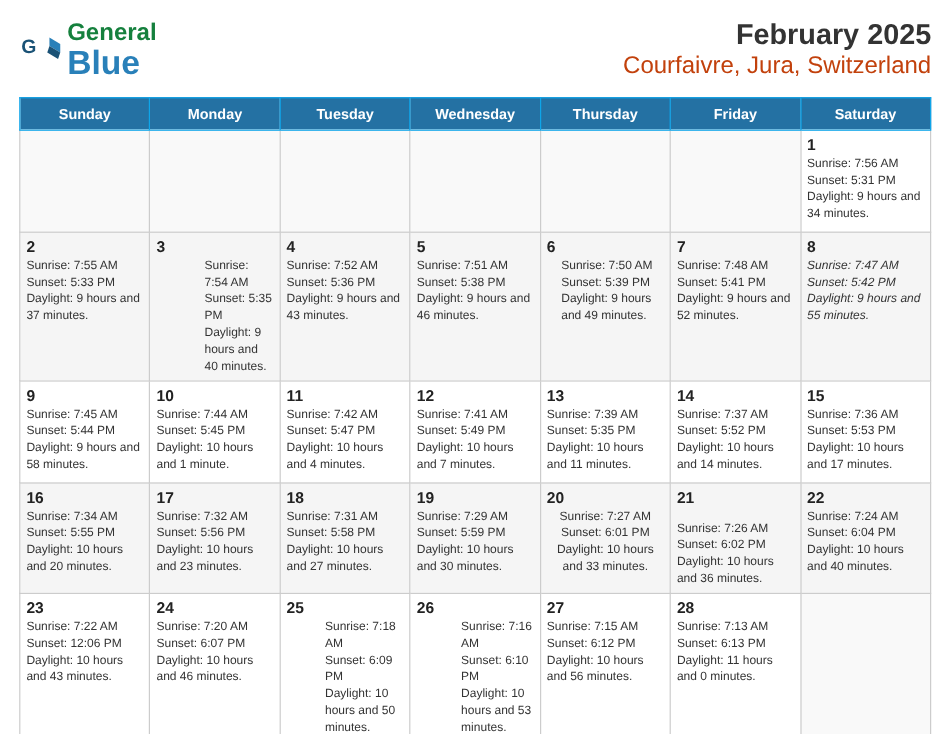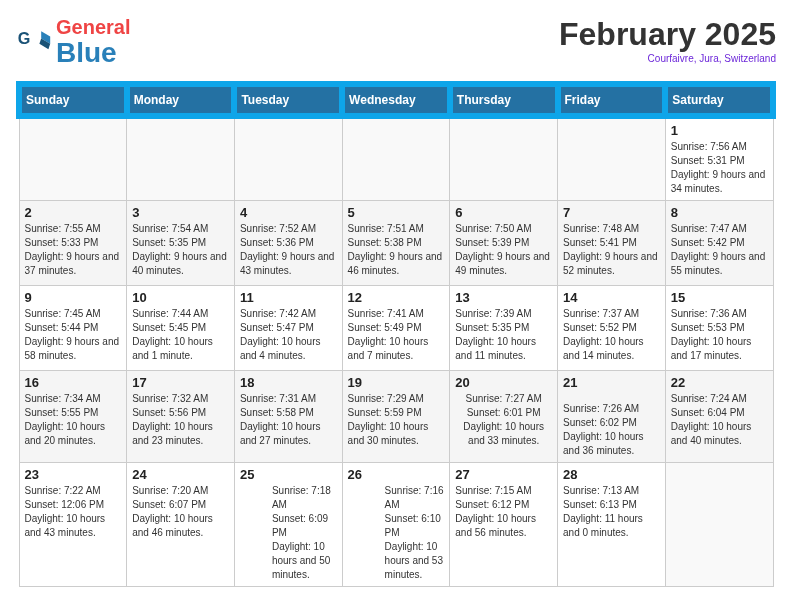--- a/index.html
+++ b/index.html
@@ -26,41 +26,41 @@
     }
     .logo-icon {
       width: 36px;
       height: 36px;
       margin-right: 4px;
     }
     .title-area {
       text-align: right;
     }
     .month-title {
-      font-size: 32px;
+      font-size: 24px;
       font-weight: bold;
       color: #333;
     }
     .subtitle {
-      font-size: 10px;
-      color: #6d28d9;
+      font-size: 20px;
+      color: #c2410c;
     }
     .calendar {
       width: 100%;
       border-collapse: collapse;
       font-size: 11px;
     }
     .calendar th {
       background: #2471a3;
       color: #fff;
       padding: 6px 4px;
-      text-align: left;
+      text-align: center;
       font-size: 12px;
       font-weight: bold;
-      border: 6px solid #0ea5e9;
+      border: 1px solid #0ea5e9;
     }
     .calendar td {
       border: 1px solid #ccc;
       vertical-align: top;
       padding: 4px 5px;
       width: 107px;
       min-height: 80px;
       height: 85px;
       background: #fff;
     }
@@ -87,21 +87,21 @@
 <body>
 
 <div class="header-area">
   <div class="logo">
     <svg class="logo-icon" viewBox="0 0 40 40">
       <text x="2" y="22" font-size="18" font-weight="bold" fill="#1a5276">G</text>
       <polygon points="28,8 38,14 38,22 28,16" fill="#2980b9"></polygon>
       <polygon points="28,16 38,22 36,28 26,22" fill="#1a5276"></polygon>
     </svg>
     <div>
-      <div style="color:#ef4444;font-size:20px;font-weight:bold;line-height:1.1;">General</div>
+      <div style="color:#15803d;font-size:20px;font-weight:bold;line-height:1.1;">General</div>
       <div style="color:#2980b9;font-size:28px;font-weight:bold;line-height:1.1;">Blue</div>
     </div>
   </div>
   <div class="title-area">
     <div class="month-title">February 2025</div>
     <div class="subtitle">Courfaivre, Jura, Switzerland</div>
   </div>
 </div>
 
 <table class="calendar">
@@ -133,51 +133,51 @@
       </tr>
       <tr>
         <td>
           <span class="day-number">2</span>
           <div class="day-info" style="white-space: pre-line;">Sunrise: 7:55 AM
 Sunset: 5:33 PM
 Daylight: 9 hours and 37 minutes.</div>
         </td>
         <td>
           <span class="day-number">3</span>
-          <div class="day-info" style="white-space: pre-line;">Sunrise: 7:54 AM
+          <div class="day-info" style="white-space: pre-line; margin-left: 40px;">Sunrise: 7:54 AM
 Sunset: 5:35 PM
 Daylight: 9 hours and 40 minutes.</div>
         </td>
         <td>
           <span class="day-number">4</span>
           <div class="day-info" style="white-space: pre-line;">Sunrise: 7:52 AM
 Sunset: 5:36 PM
 Daylight: 9 hours and 43 minutes.</div>
         </td>
         <td>
           <span class="day-number">5</span>
           <div class="day-info" style="white-space: pre-line;">Sunrise: 7:51 AM
 Sunset: 5:38 PM
 Daylight: 9 hours and 46 minutes.</div>
         </td>
         <td>
           <span class="day-number">6</span>
-          <div class="day-info" style="white-space: pre-line;">Sunrise: 7:50 AM
+          <div class="day-info" style="white-space: pre-line; margin-left: 12px;">Sunrise: 7:50 AM
 Sunset: 5:39 PM
 Daylight: 9 hours and 49 minutes.</div>
         </td>
         <td>
           <span class="day-number">7</span>
           <div class="day-info" style="white-space: pre-line;">Sunrise: 7:48 AM
 Sunset: 5:41 PM
 Daylight: 9 hours and 52 minutes.</div>
         </td>
         <td>
           <span class="day-number">8</span>
-          <div class="day-info" style="white-space: pre-line;">Sunrise: 7:47 AM
+          <div class="day-info" style="white-space: pre-line; font-style: italic;">Sunrise: 7:47 AM
 Sunset: 5:42 PM
 Daylight: 9 hours and 55 minutes.</div>
         </td>
       </tr>
       <tr>
         <td>
           <span class="day-number">9</span>
           <div class="day-info" style="white-space: pre-line;">Sunrise: 7:45 AM
 Sunset: 5:44 PM
 Daylight: 9 hours and 58 minutes.</div>

